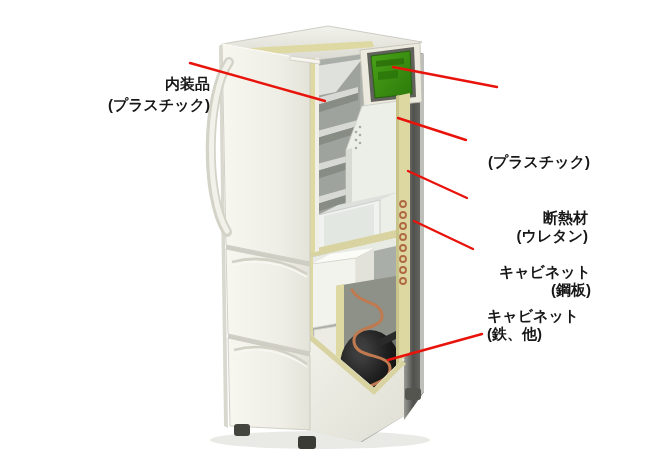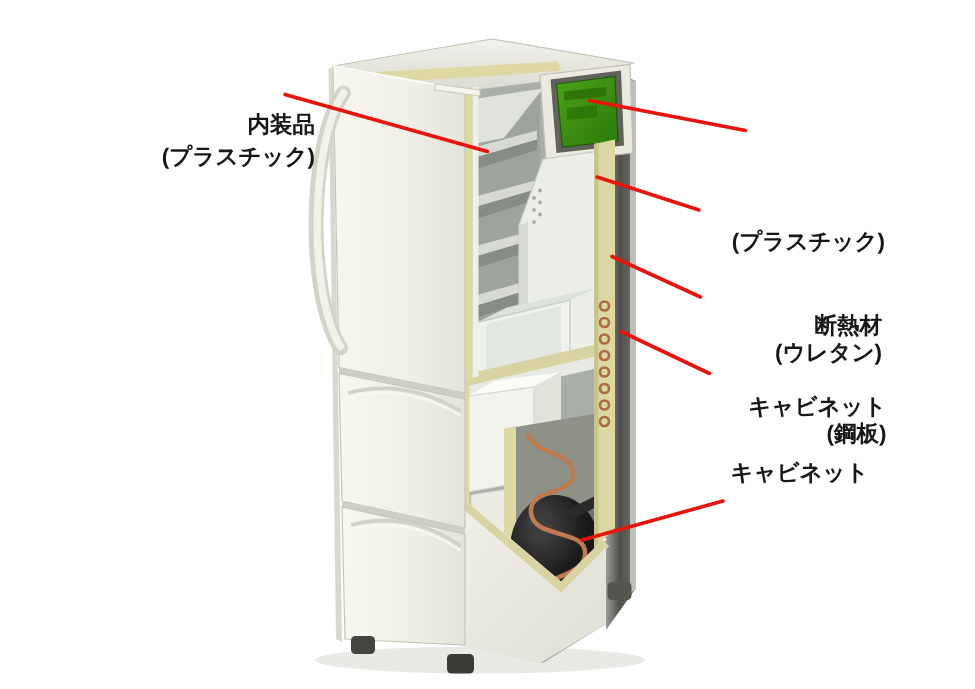--- a/index.html
+++ b/index.html
@@ -216,15 +216,16 @@
     <div>(ウレタン)</div>
   </div>
 
   <div class="callout-label center lbl-cabinet">
     <div>キャビネット</div>
     <div>(鋼板)</div>
   </div>
 
   <div class="callout-label left lbl-compressor">
     <div>キャビネット</div>
+    <div>(鉄、他)</div>
   </div>
 
 </div>
 
 </body></html>

